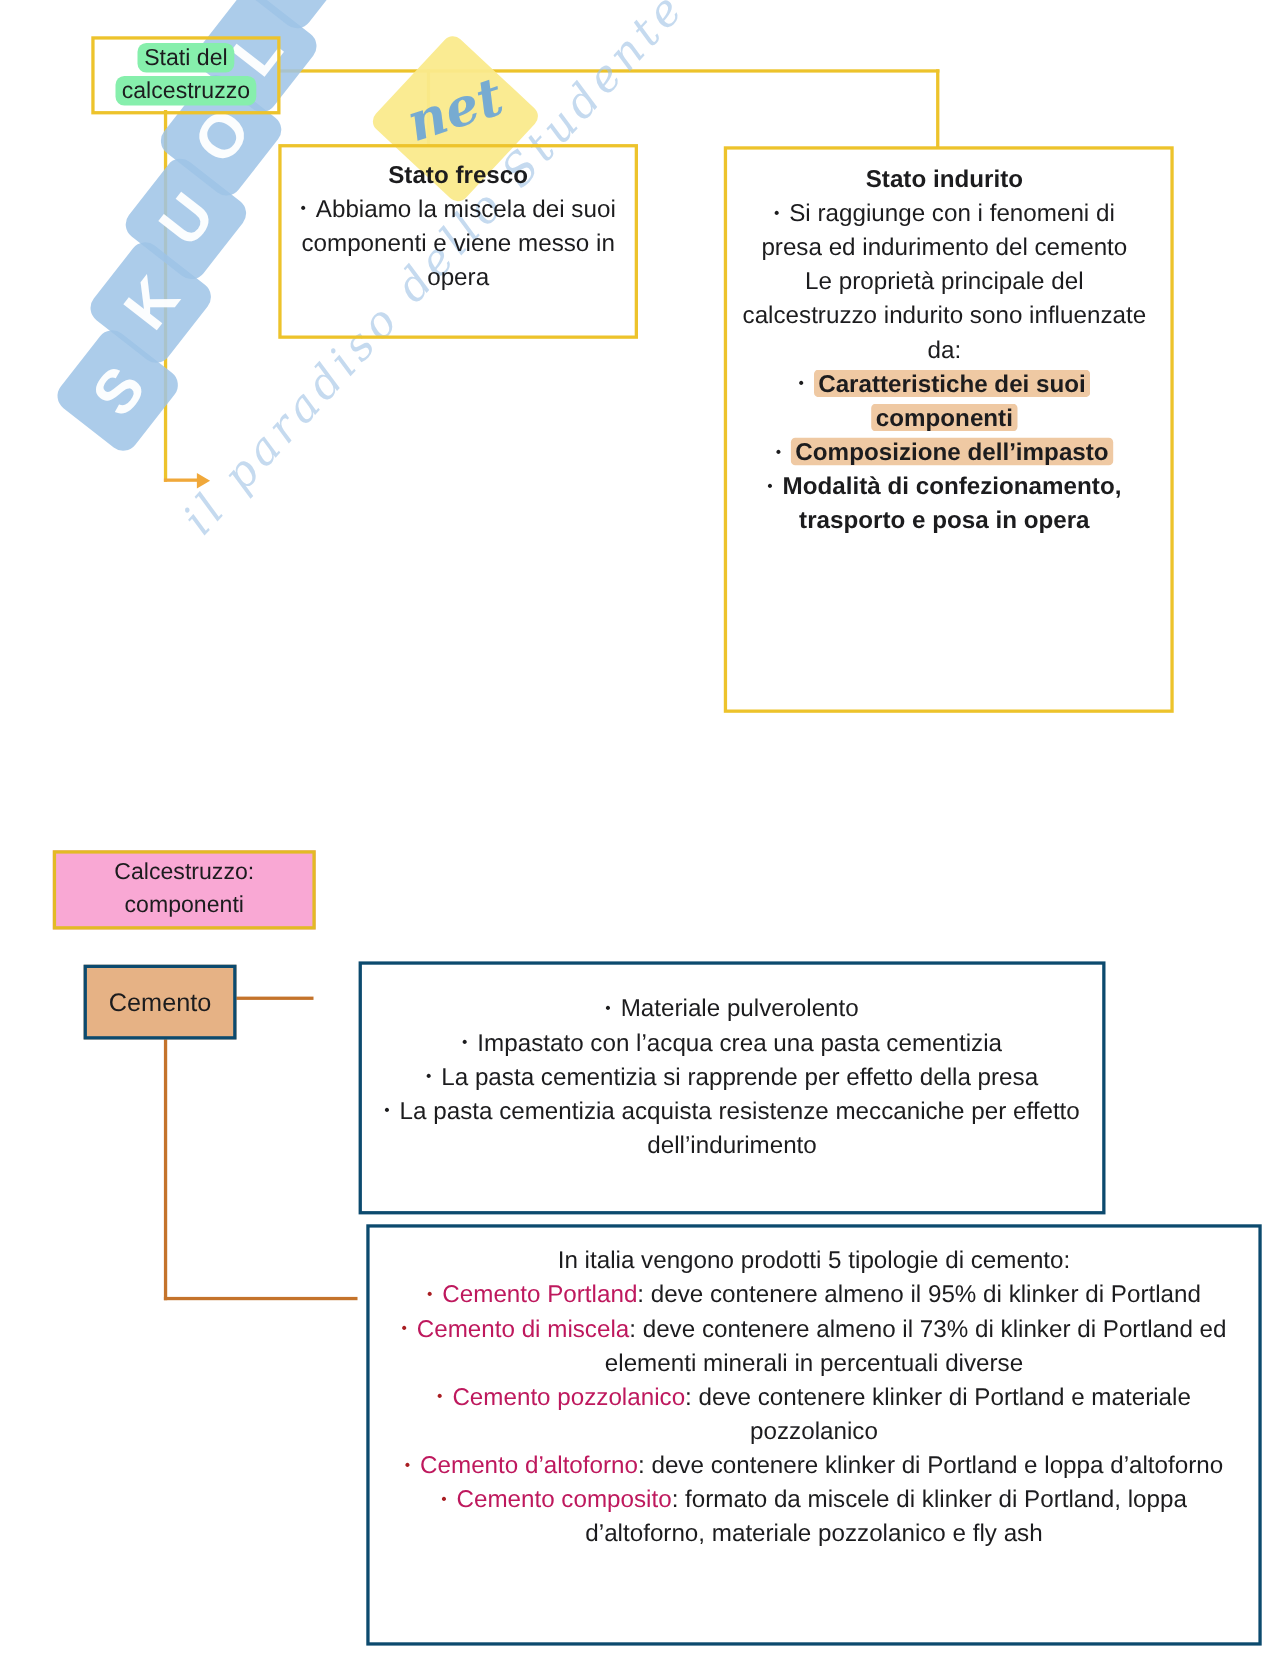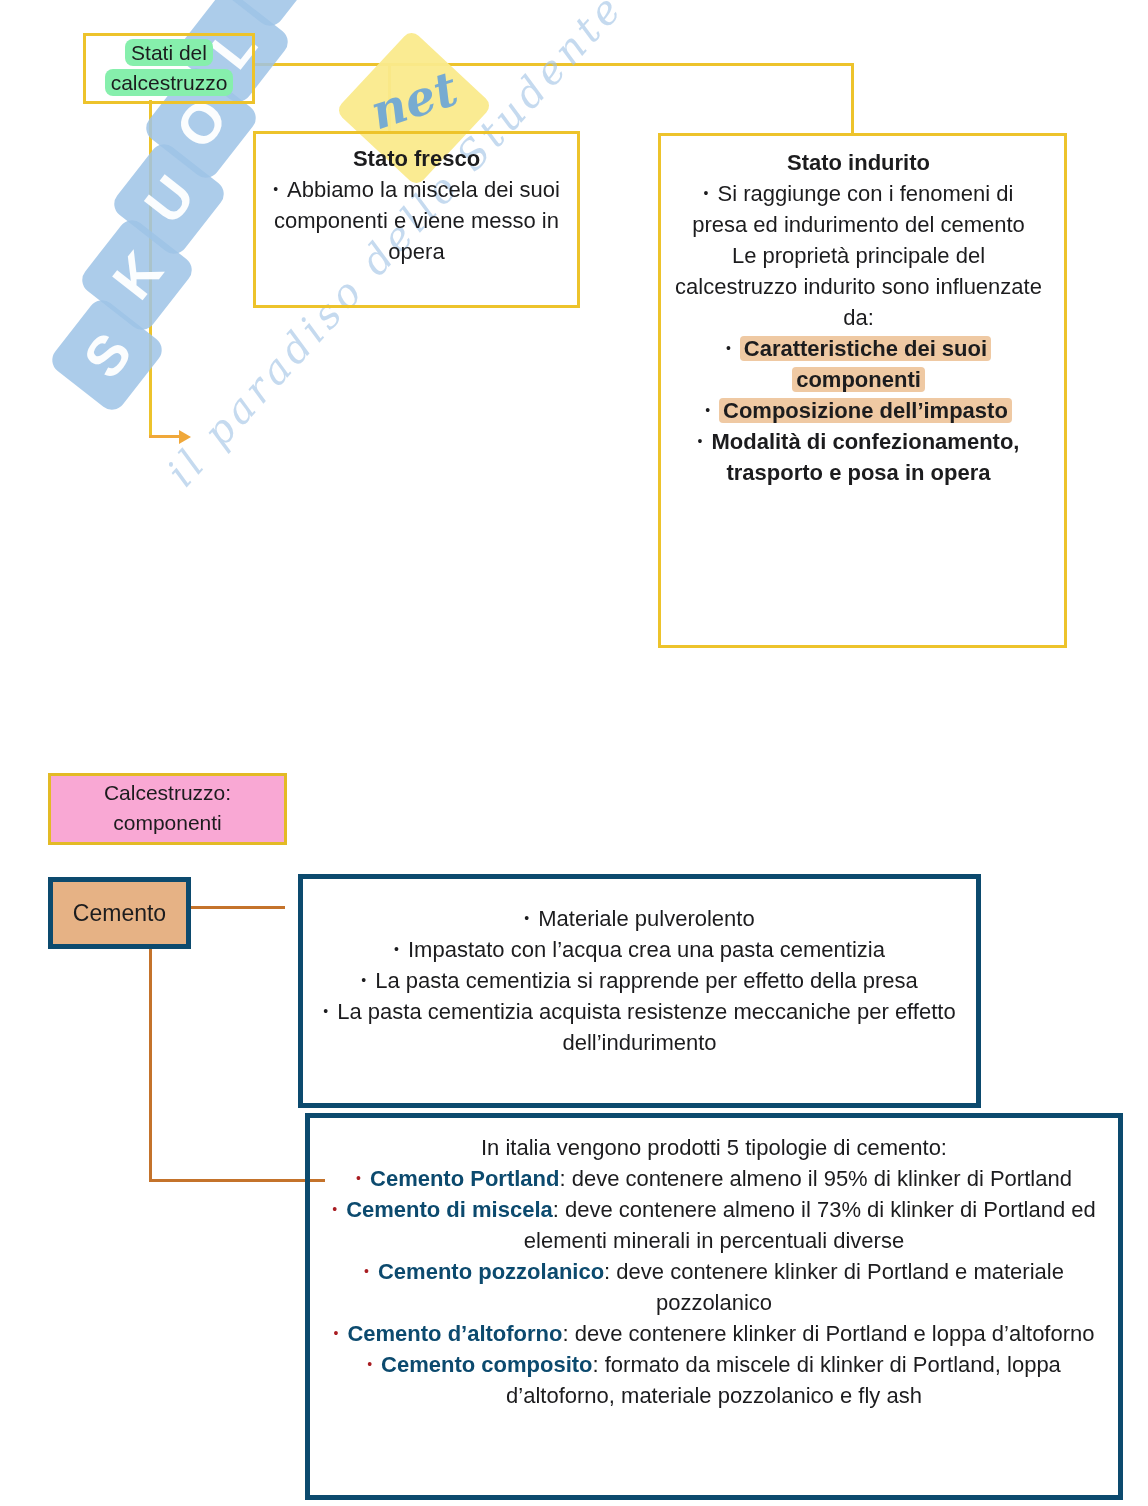--- a/index.html
+++ b/index.html
@@ -23,30 +23,30 @@
   .line{position:absolute;background:#edc32b;z-index:0;}
   .line.orange{background:#c4732b;}
   .line.amber{background:#f0a83a;}
   .arrow-head{position:absolute;width:0;height:0;z-index:2;
               border-top:7px solid transparent;border-bottom:7px solid transparent;
               border-left:12px solid #f0a83a;}
   
   .box{position:absolute;z-index:2;background:transparent;text-align:center;
        font-size:22px;line-height:31px;}
   .ybox{border:3px solid #edc32b;}
-  .obox{border:5px solid #0c4a6e;}
+  .obox{border:3px solid #0c4a6e;margin-left:28px;}
   .fill-yellow{background:#f9a8d4;border-color:#e3ba25;}
   .fill-tan{background:#e6b285;}
   .hl-cream{background:#86efac;border-radius:8px;padding:2px 6px;
             -webkit-box-decoration-break:clone;box-decoration-break:clone;text-align:center;}
   .hl-peach{background:#efc9a3;border-radius:4px;padding:0 4px;
             -webkit-box-decoration-break:clone;box-decoration-break:clone;}
   .dot{font-size:14px;vertical-align:3px;margin-right:9px;}
   .dot.red{color:#a91d22;}
-  .red-name{color:#0c4a6e;font-weight:bold;}
+  .red-name{color:#be185d;font-weight:normal;}
   .bullets div{margin:0;}
   .note{position:absolute;z-index:2;text-align:center;font-size:22px;line-height:31px;}
   .title-b{font-weight:bold;}
   .gap-para{margin-top:58px;}
 </style>
 </head>
 <body>
 
 <div class="canvas">
 

